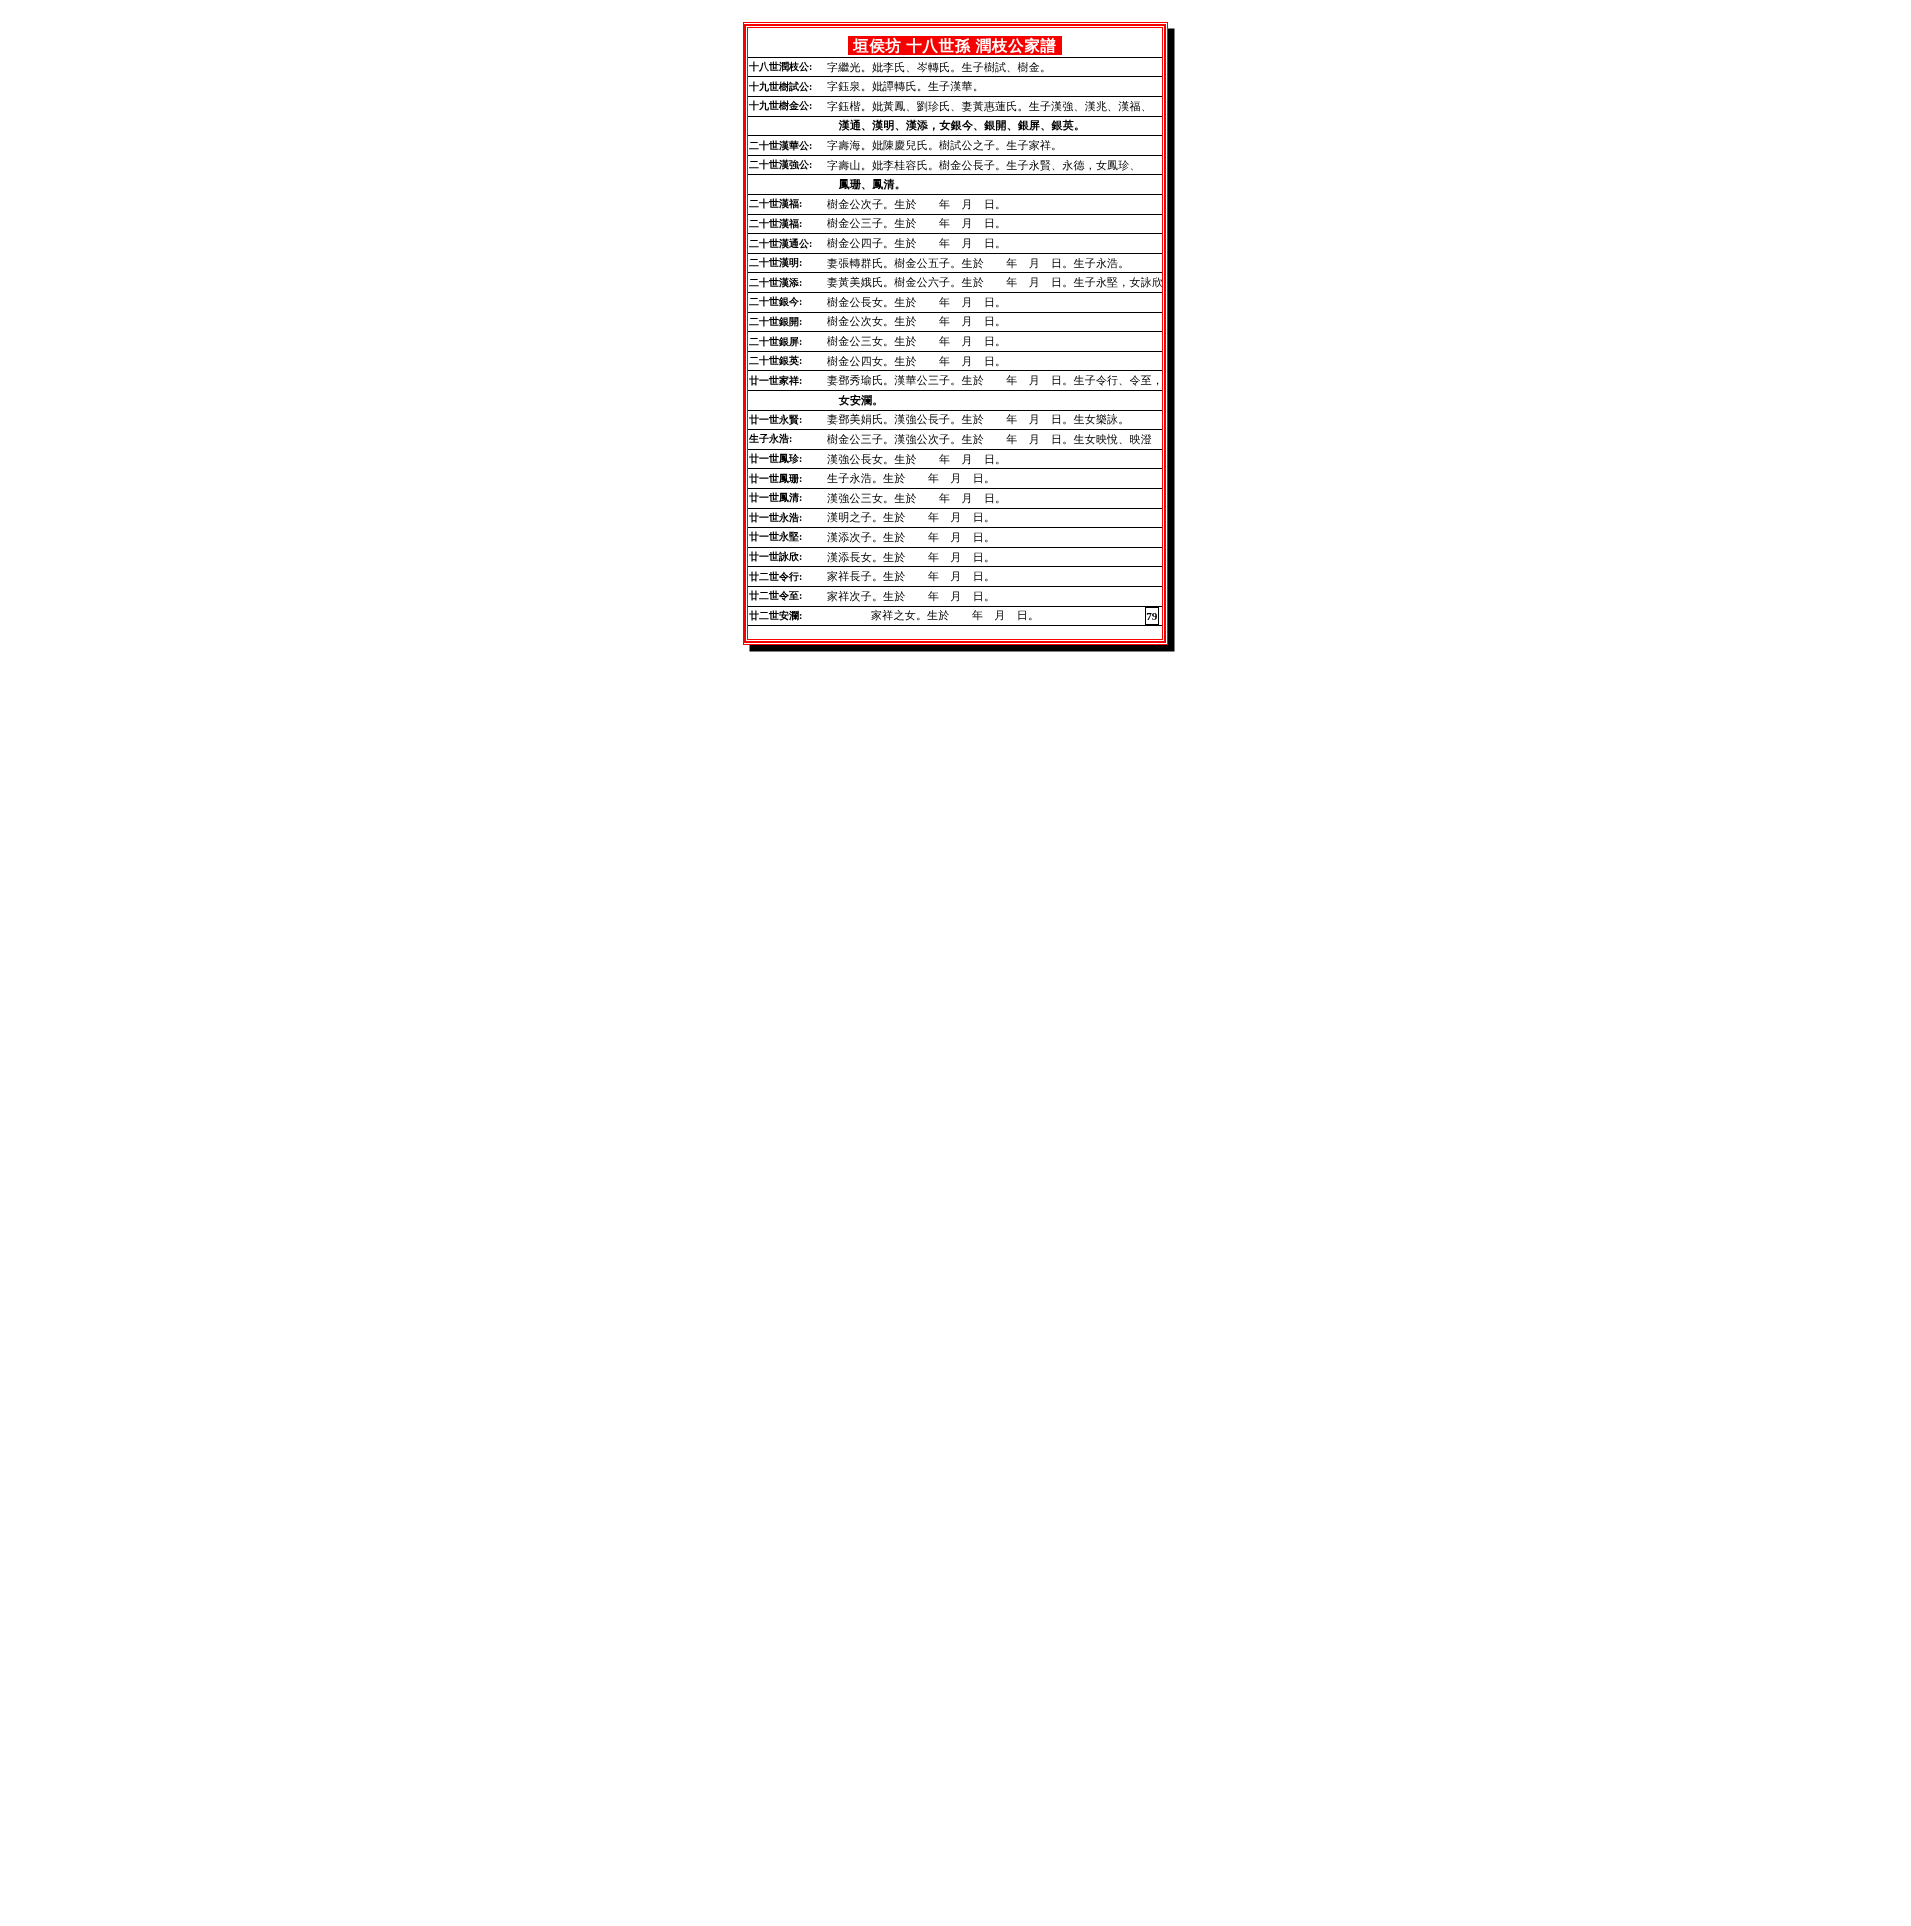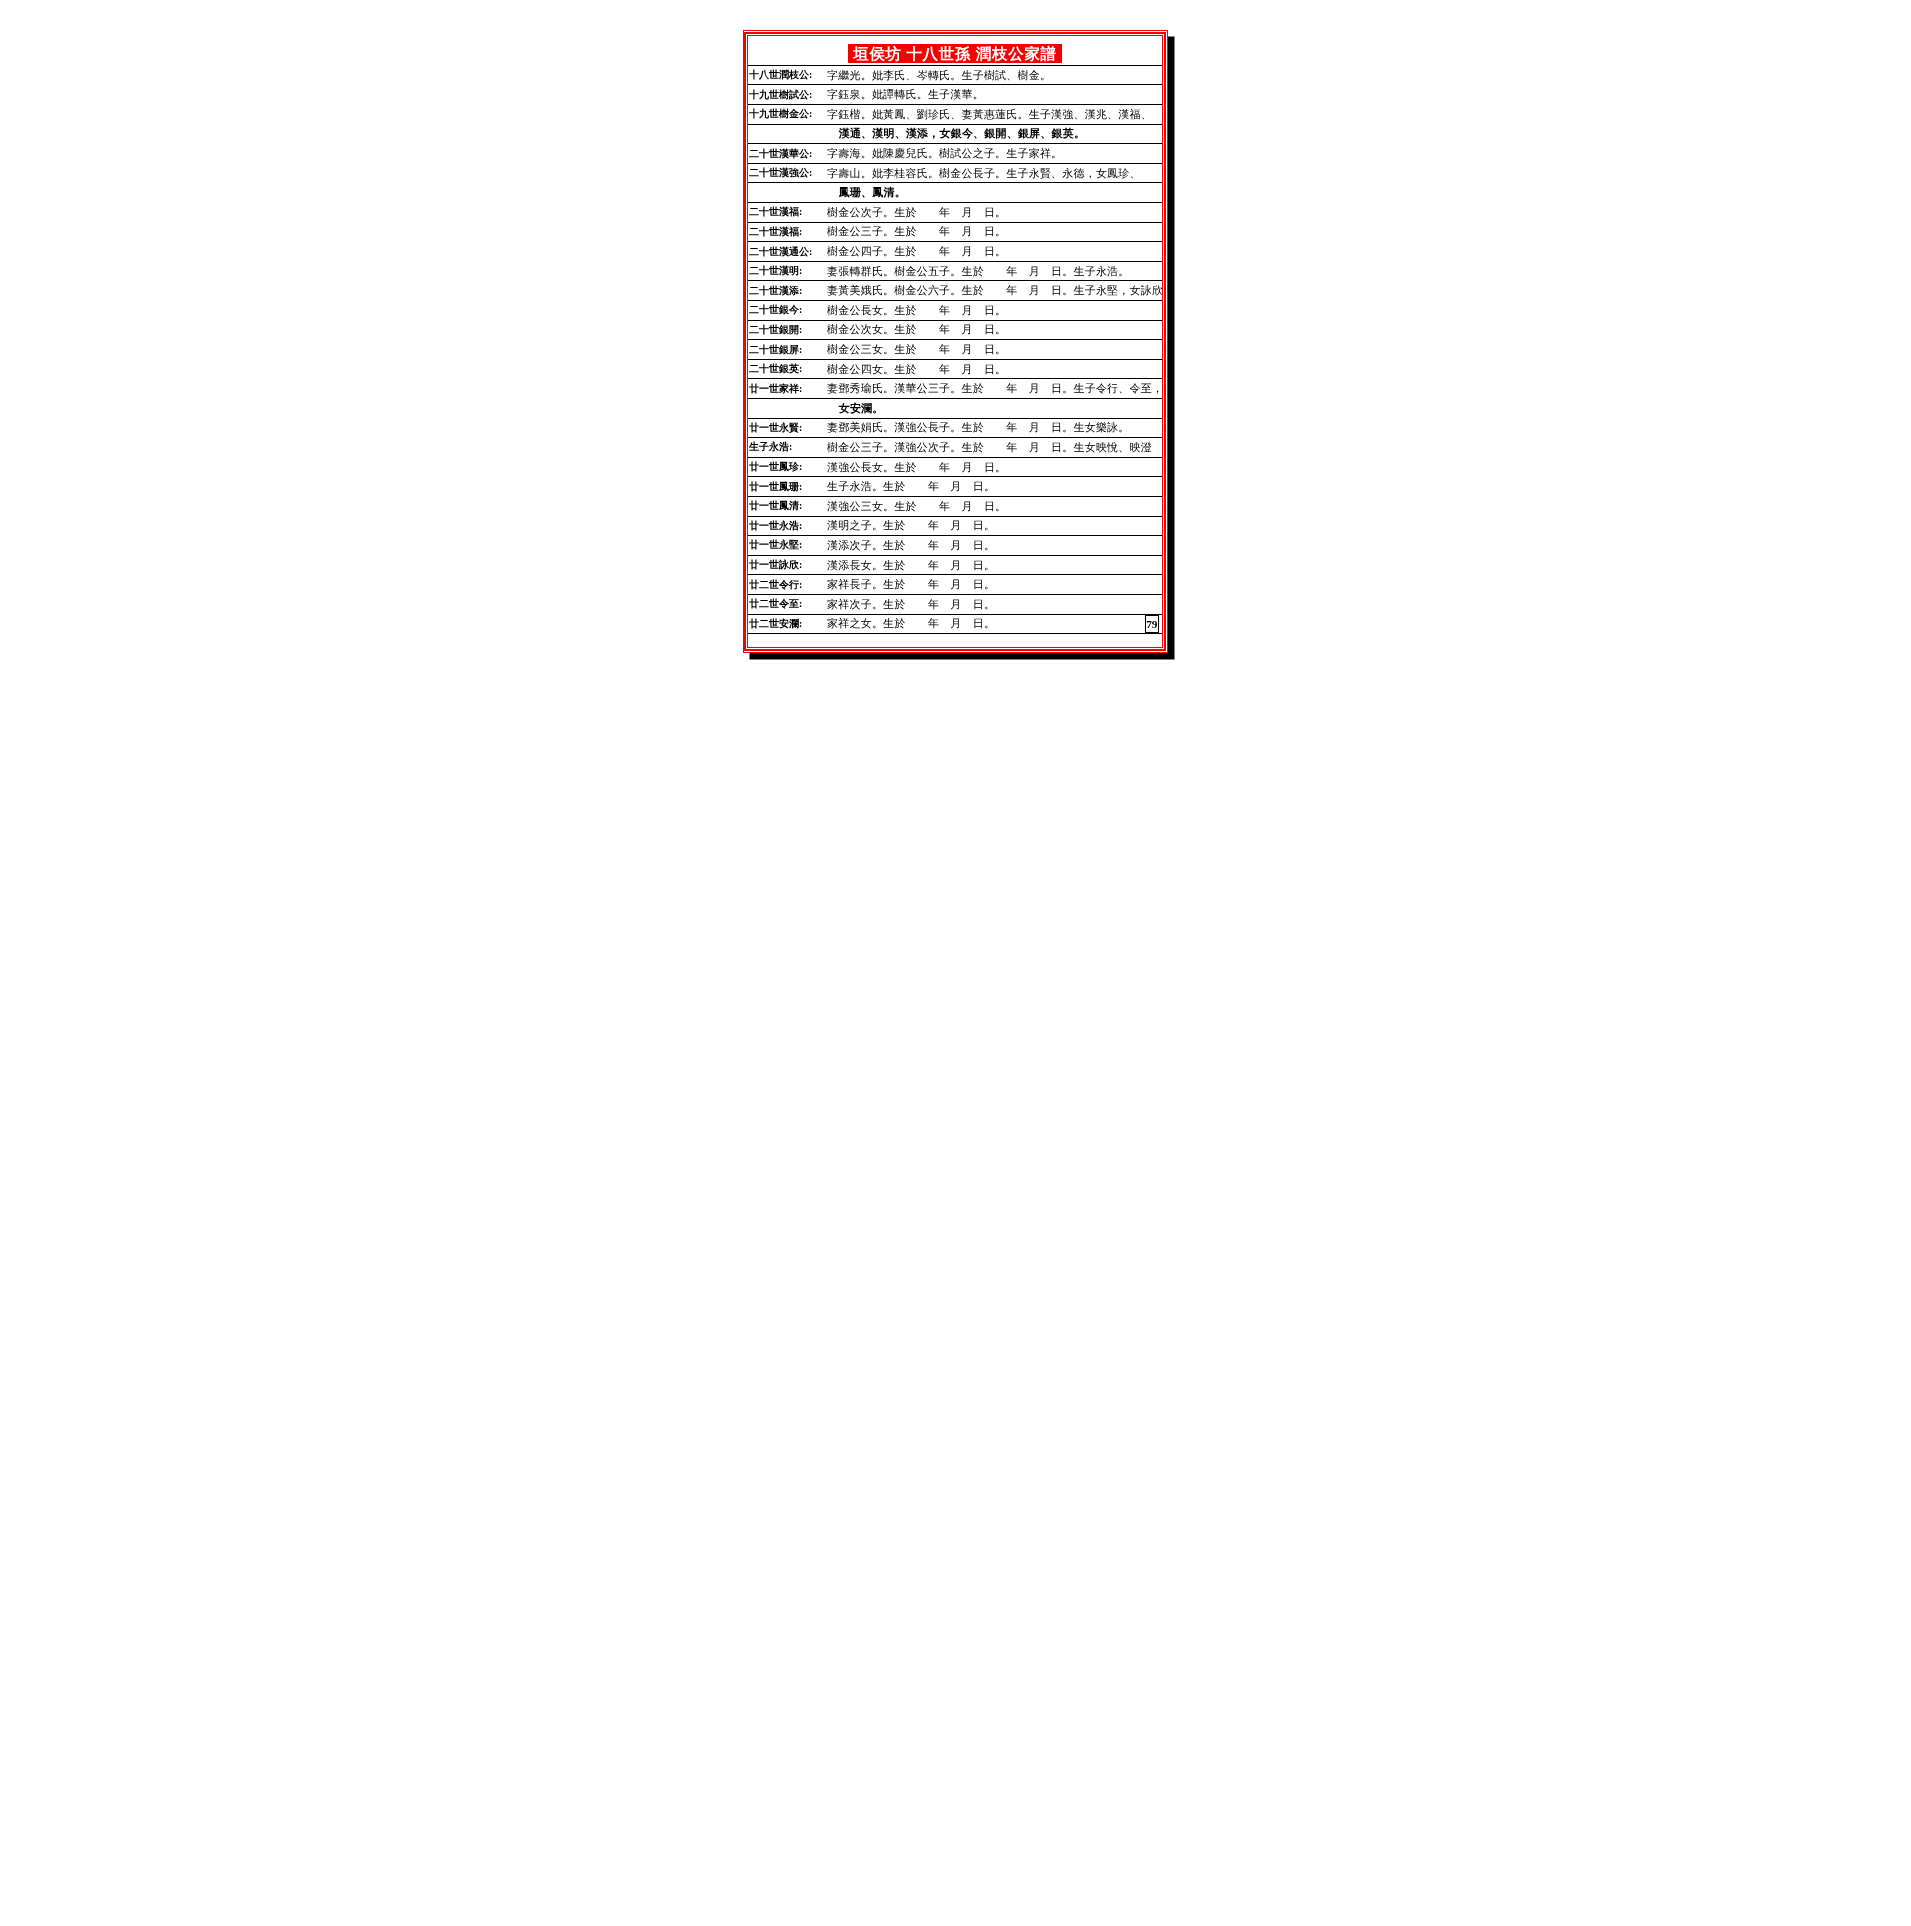--- a/index.html
+++ b/index.html
@@ -10,21 +10,21 @@
   html,body{background:#ffffff;}
   body{font-family:"Liberation Serif","DejaVu Serif",serif;}
   .page{
     position:relative;
     width:478px;height:676px;
     background:#ffffff;
     margin:0 auto;
     overflow:hidden;
   }
   .sheet{
-    position:absolute;left:26px;top:30px;
+    position:absolute;left:26px;top:22px;
     width:425px;height:623px;
     border:1.9px solid var(--red);
     padding:0.8px;
     background:#ffffff;
     box-shadow:6.5px 6.5px 0 0 #000000;
   }
   .frame-mid{
     width:100%;height:100%;
     border:2.7px solid var(--red);
     padding:0.8px;
@@ -75,20 +75,21 @@
     font-size:11px;
     color:var(--ink);
     letter-spacing:0.2px;
   }
   .row.cont .text{
     padding-left:11.6px;
     font-weight:bold;
   }
   .row.last{
     position:relative;
+    gap:44px;
   }
   .pagebox{
     position:absolute;
     right:3.1px;top:0.4px;
     width:14px;height:17.7px;
     border:1.2px solid var(--ink);
     display:flex;
     align-items:center;
     justify-content:center;
     background:#ffffff;

